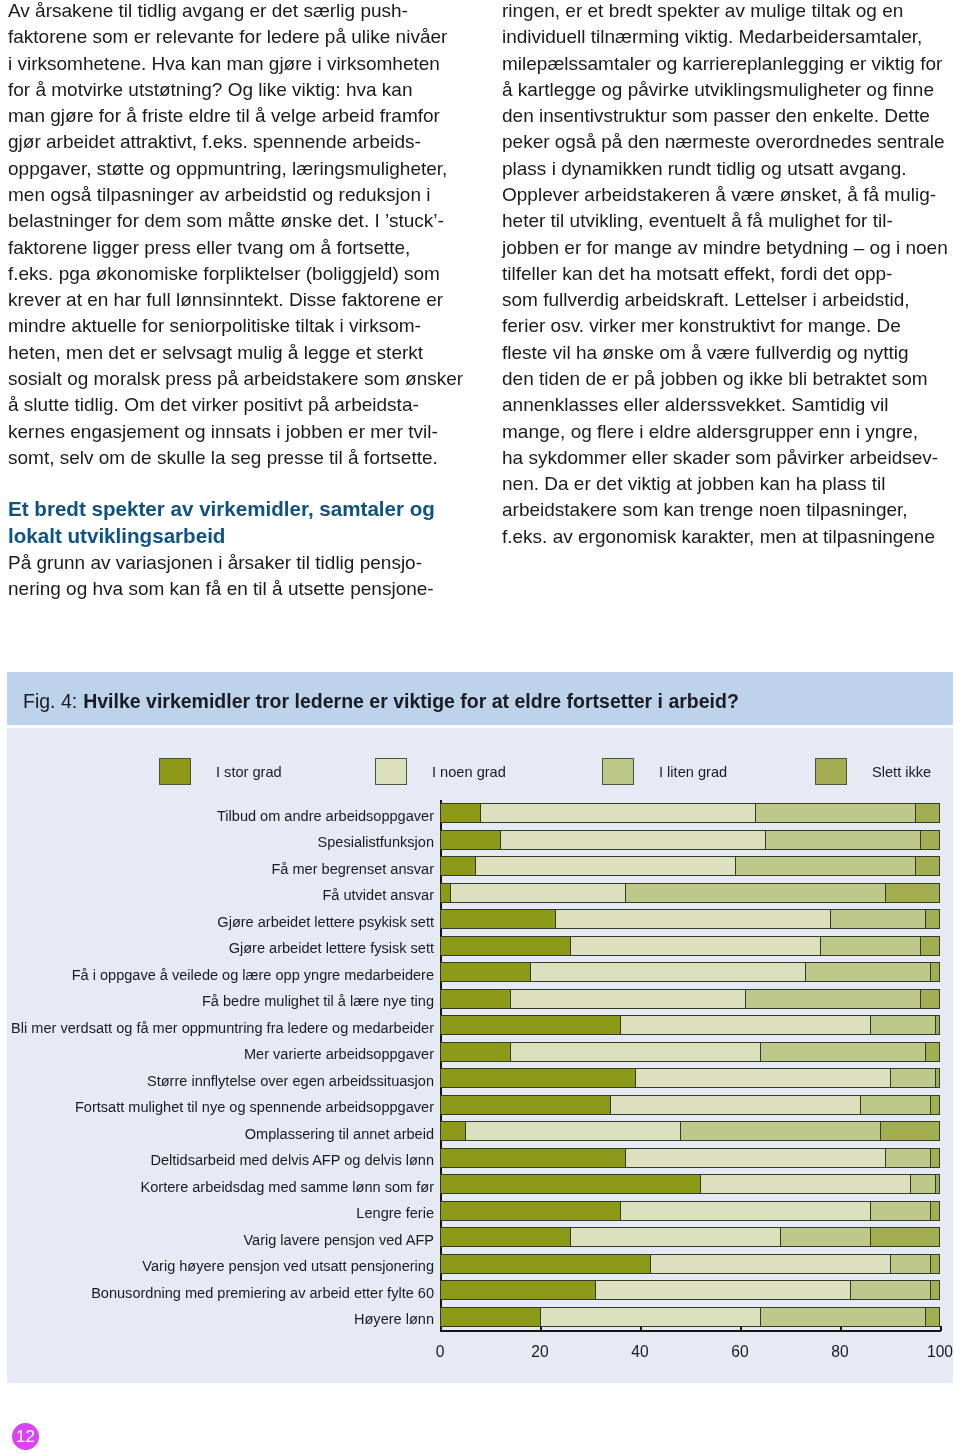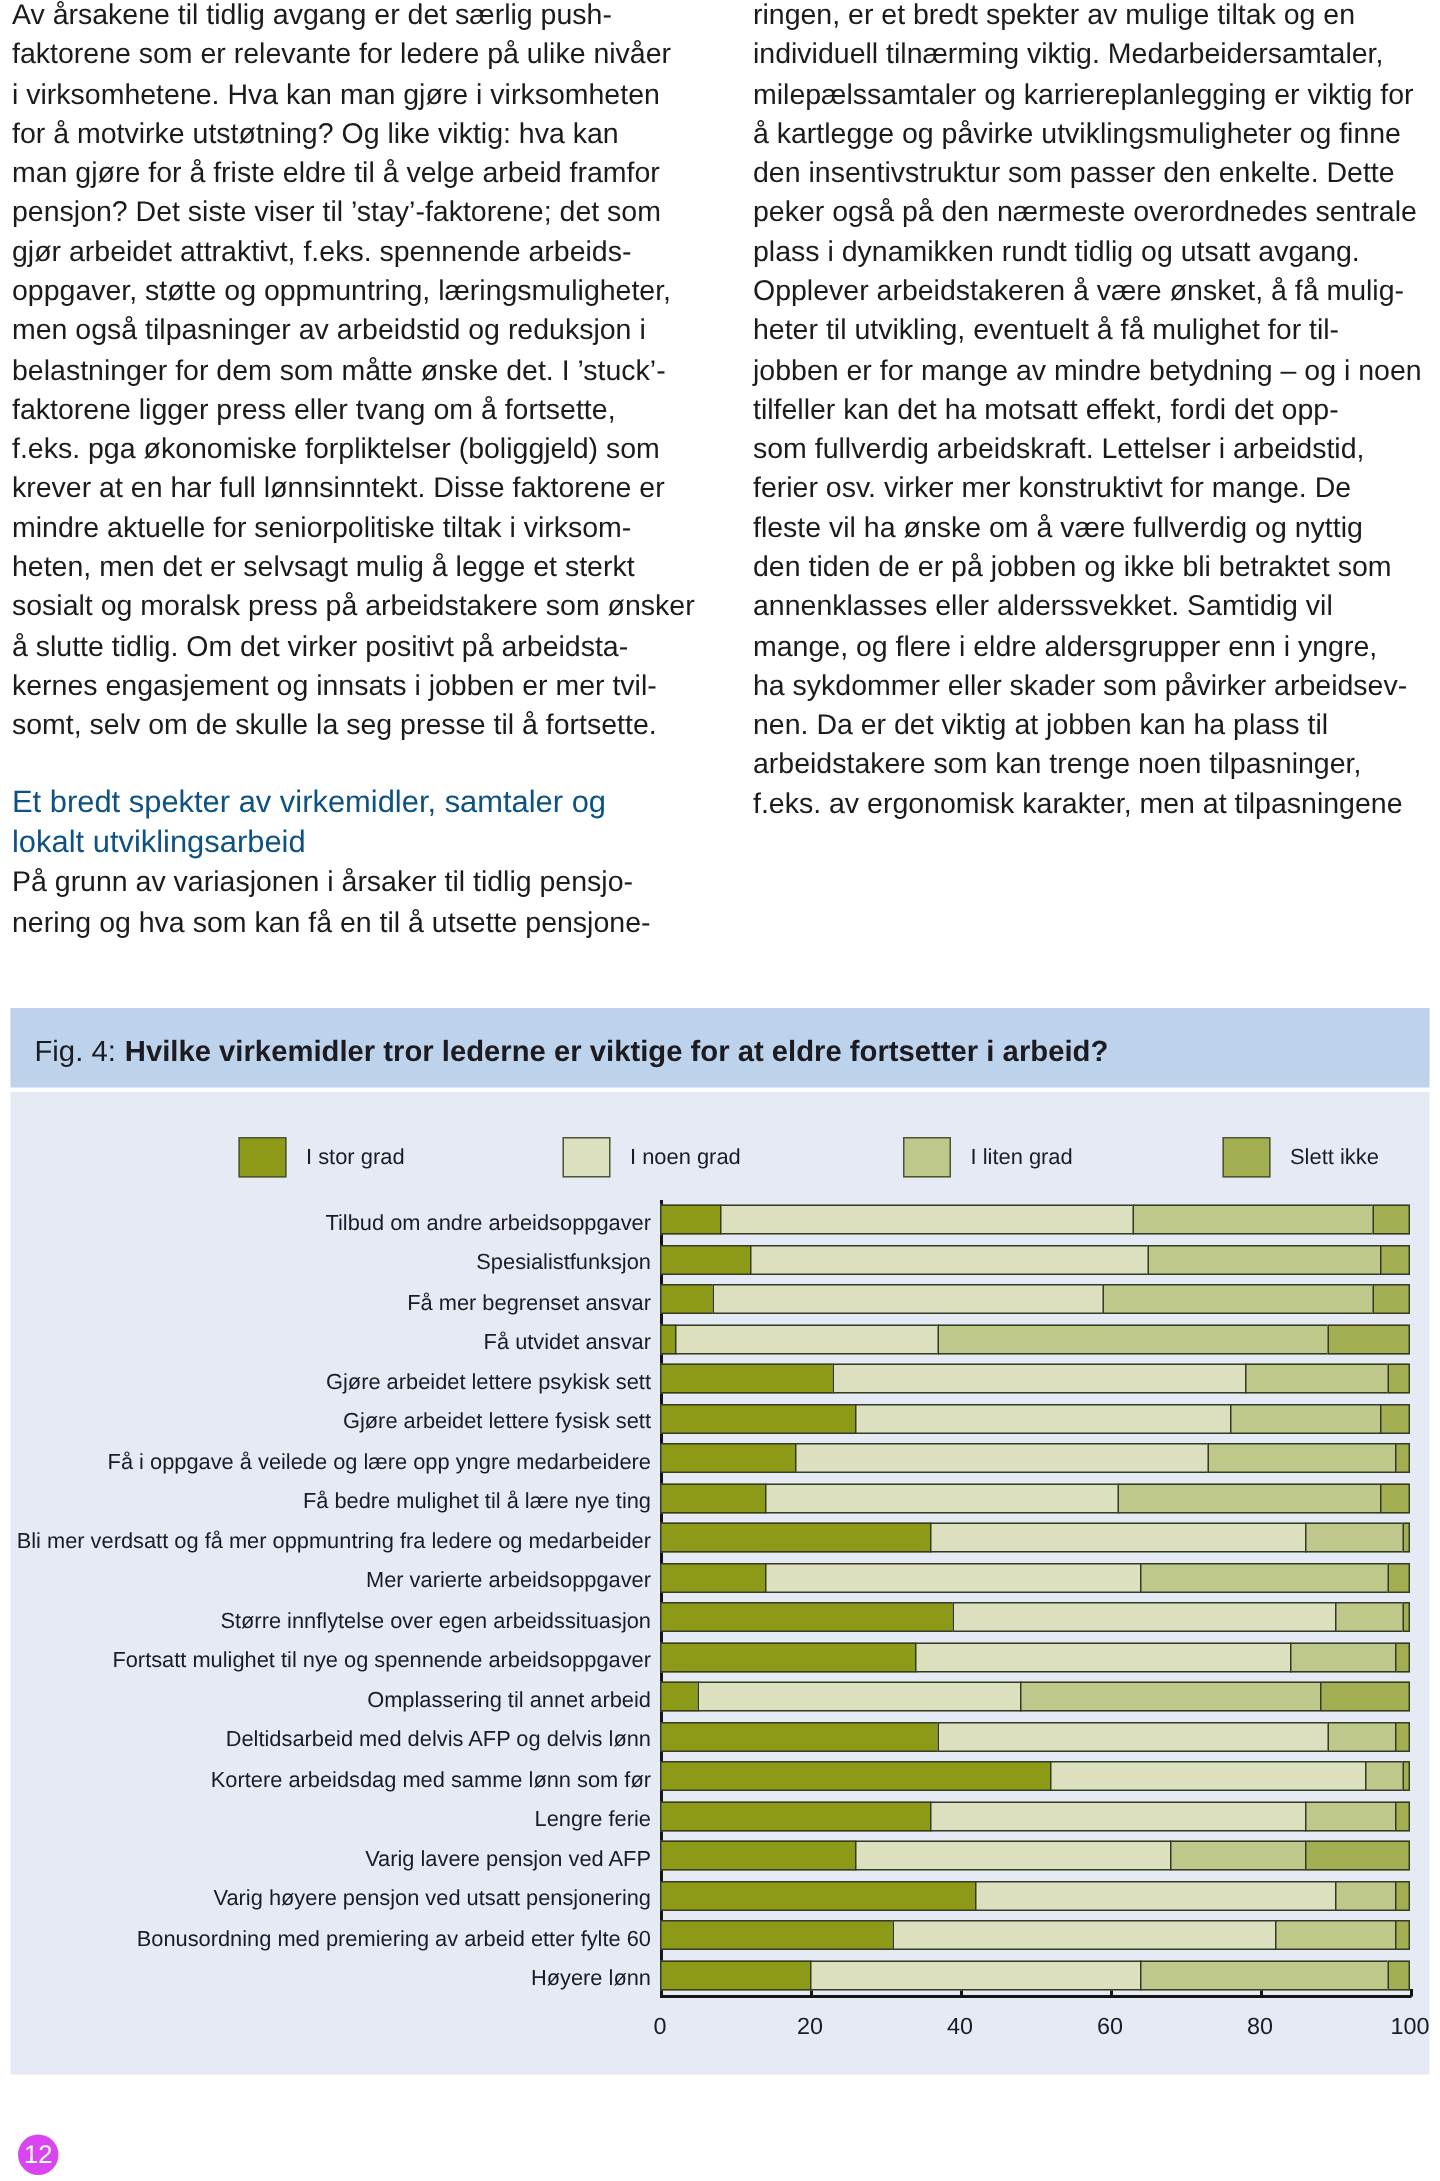--- a/index.html
+++ b/index.html
@@ -7,38 +7,38 @@
   body{width:960px;height:1454px;background:#ffffff;position:relative;overflow:hidden;
        font-family:"Liberation Sans",sans-serif;-webkit-font-smoothing:antialiased;}
   .page{position:absolute;left:0;top:0;width:960px;height:1454px;
         will-change:transform;transform:translateZ(0);}
 
   
   .col{position:absolute;width:452px;color:#1d1a1b;}
   .col.left{left:8px;top:-2.0px;}
   .col.right{left:502px;top:-2.0px;}
   .tline{font-size:19.0px;line-height:26.28px;white-space:nowrap;color:#1d1a1b;}
-  .heading{color:#0d5282;font-weight:normal;font-size:20.6px;line-height:26.6px;
+  .heading{color:#0d5282;font-weight:bold;font-size:20.6px;line-height:26.6px;
            white-space:nowrap;}
   .gap-before-heading{height:25px;}
   .para2{margin-top:0.8px;}
 
   
   .figure{position:absolute;left:7px;top:672px;width:946px;}
   .fig-caption{height:53px;background:#bdd3ec;box-sizing:border-box;
                display:flex;align-items:baseline;padding-left:16px;padding-top:20px;}
   .fig-caption span{font-size:19.5px;color:#1b1b21;line-height:1;}
   .fig-label{margin-right:6px;}
   .fig-title{font-weight:bold;}
   .fig-body{position:relative;height:655px;background:#e5eaf5;margin-top:3px;}
 
   .legend{position:absolute;left:0;top:30px;width:100%;height:30px;}
   .legend-item{position:absolute;top:0;display:flex;align-items:center;}
   .legend-swatch{width:32px;height:27px;border:1.4px solid #4d5438;box-sizing:border-box;}
-  .legend-label{margin-left:13px;font-size:14.6px;color:#1b1b21;white-space:nowrap;}
+  .legend-label{margin-left:25px;font-size:14.6px;color:#1b1b21;white-space:nowrap;}
 
   .plot{position:absolute;left:433px;top:72px;width:500px;height:530px;}
   .axis-left{position:absolute;left:-0.5px;top:0;width:2.4px;height:532px;background:#141414;}
   .axis-bottom{position:absolute;left:-0.5px;top:530px;width:501.5px;height:2.4px;background:#141414;}
   .tick{position:absolute;top:526px;width:1.7px;height:5px;background:#141414;}
   .ticklabel{position:absolute;top:543px;font-size:15.6px;color:#1b1b21;
              transform:translateX(-50%);white-space:nowrap;}
 
   .barrow{position:absolute;left:0;width:500px;height:20px;}
   .seg{position:absolute;top:0;height:20px;box-sizing:border-box;
@@ -56,21 +56,20 @@
 
 <div class="page">
 
   <div class="col left">
     <div class="para">
       <div class="tline">Av årsakene til tidlig avgang er det særlig push-</div>
       <div class="tline">faktorene som er relevante for ledere på ulike nivåer</div>
       <div class="tline">i virksomhetene. Hva kan man gjøre i virksomheten</div>
       <div class="tline">for å motvirke utstøtning? Og like viktig: hva kan</div>
       <div class="tline">man gjøre for å friste eldre til å velge arbeid framfor</div>
-      <div class="tline">pensjon? Det siste viser til ’stay’-faktorene; det som</div>
       <div class="tline">gjør arbeidet attraktivt, f.eks. spennende arbeids-</div>
       <div class="tline">oppgaver, støtte og oppmuntring, læringsmuligheter,</div>
       <div class="tline">men også tilpasninger av arbeidstid og reduksjon i</div>
       <div class="tline">belastninger for dem som måtte ønske det. I ’stuck’-</div>
       <div class="tline">faktorene ligger press eller tvang om å fortsette,</div>
       <div class="tline">f.eks. pga økonomiske forpliktelser (boliggjeld) som</div>
       <div class="tline">krever at en har full lønnsinntekt. Disse faktorene er</div>
       <div class="tline">mindre aktuelle for seniorpolitiske tiltak i virksom-</div>
       <div class="tline">heten, men det er selvsagt mulig å legge et sterkt</div>
       <div class="tline">sosialt og moralsk press på arbeidstakere som ønsker</div>

